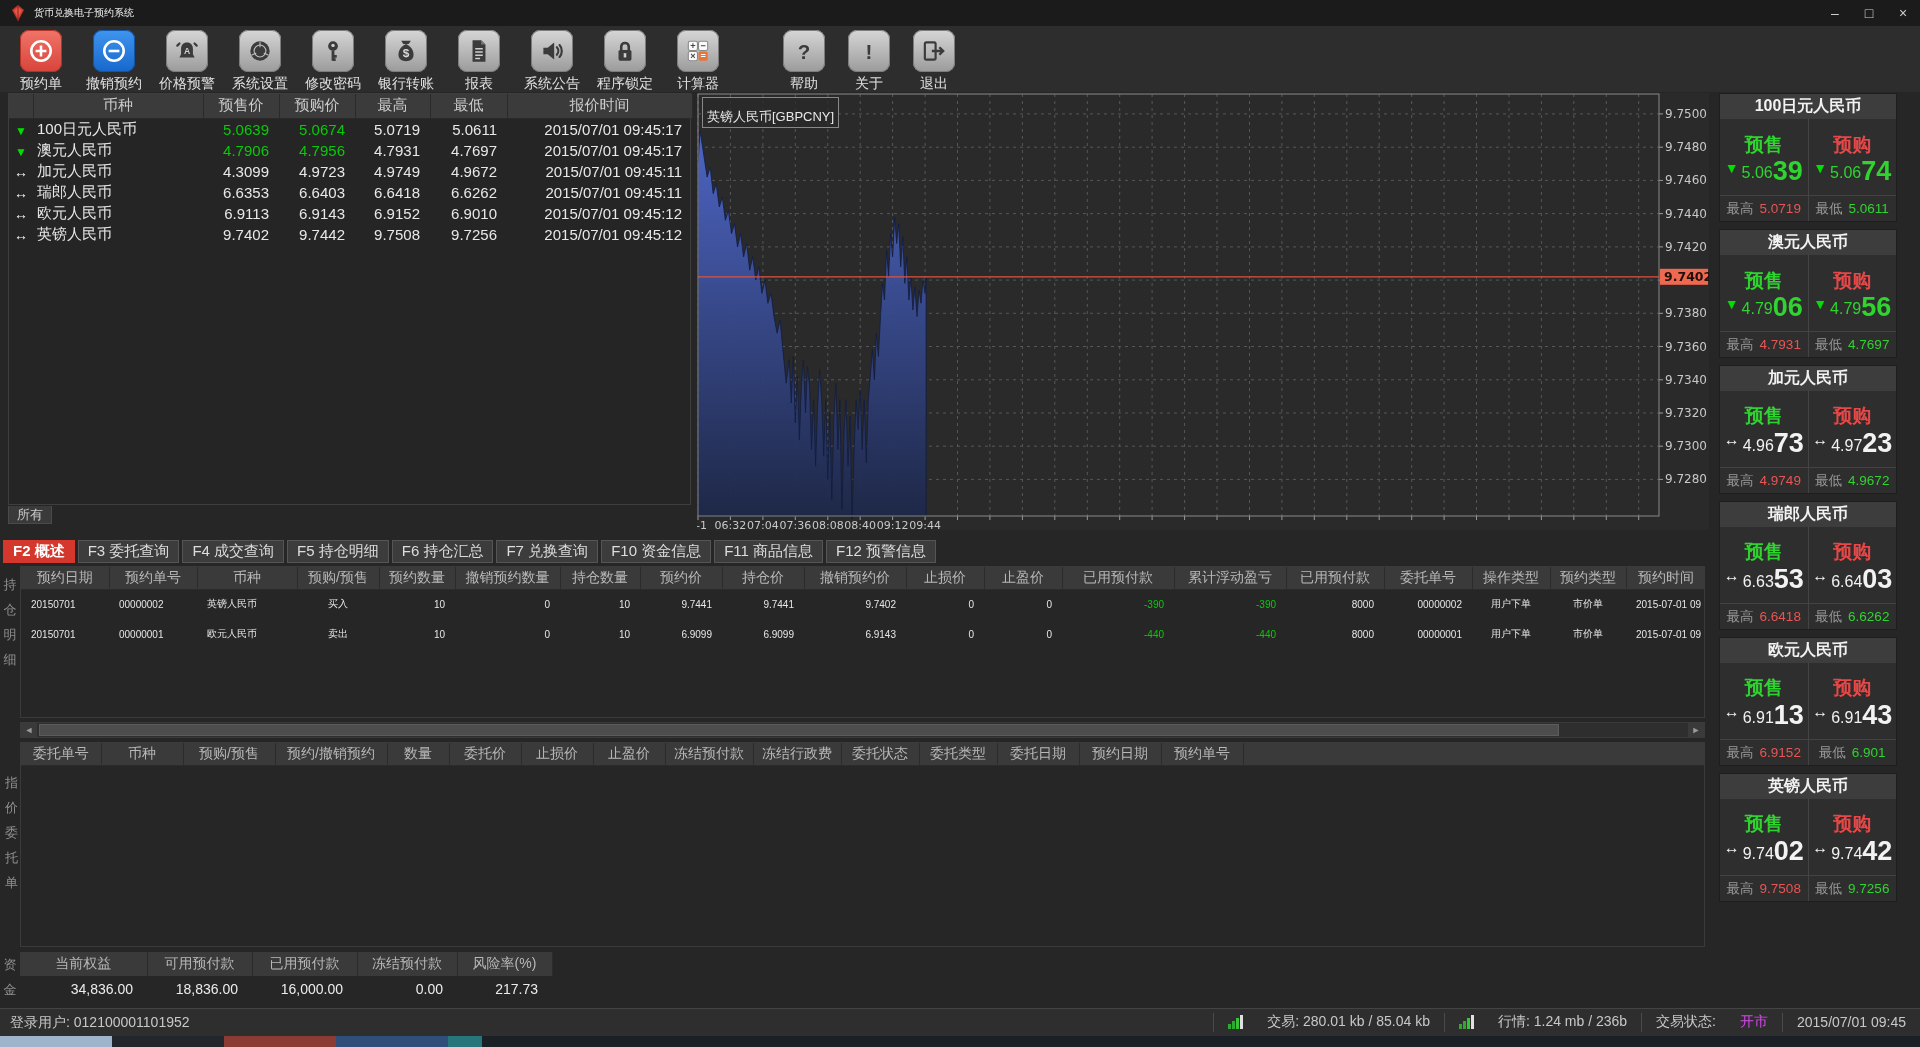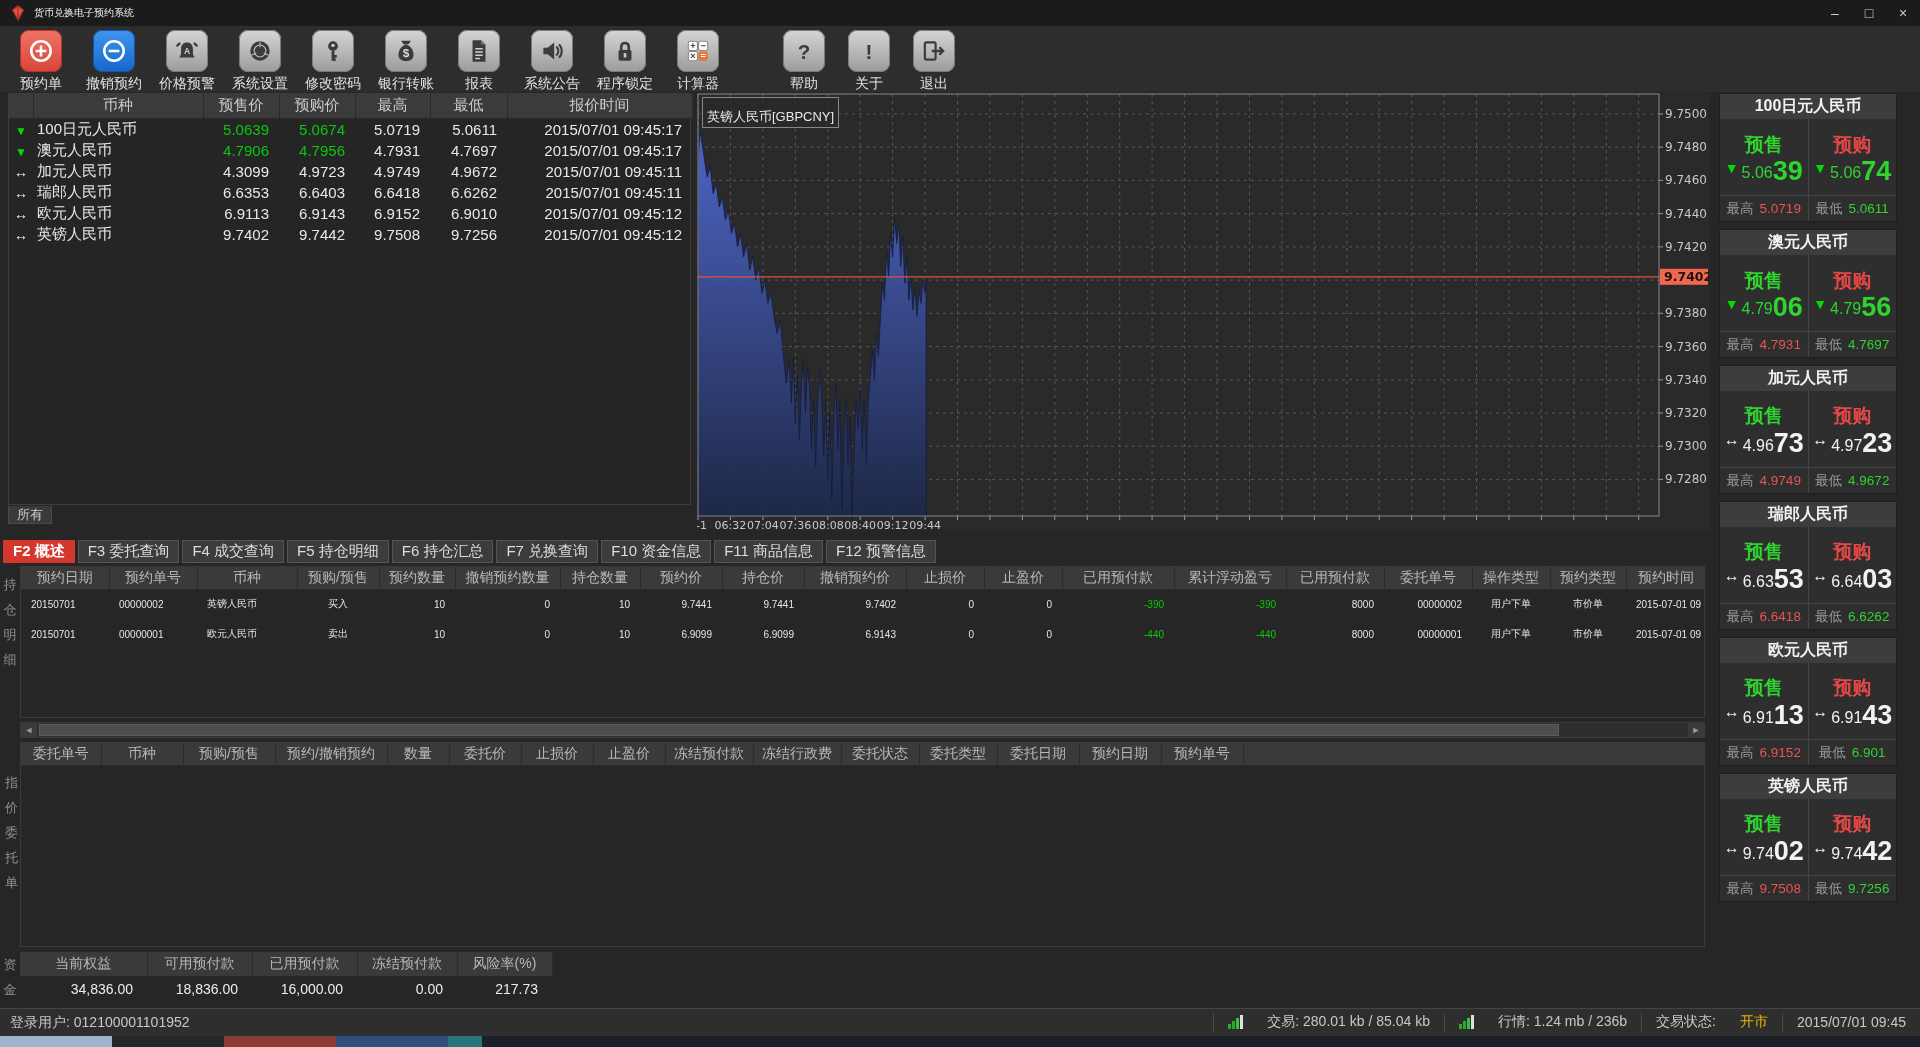--- a/index.html
+++ b/index.html
@@ -90,21 +90,21 @@
   
   .vlabel{position:absolute;left:2px;width:16px;color:#8f8f8f;font-size:13px;line-height:25px;text-align:center;word-break:break-all;}
 
   
   .statusbar{position:absolute;left:0;top:1008px;width:1920px;height:28px;background:#2e2e2e;border-top:1px solid #444;display:flex;align-items:center;font-size:14px;color:#c8c8c8;}
   .sb-user{padding-left:10px;}
   .sb-right{margin-left:auto;display:flex;height:100%;align-items:center;}
   .sb-item{display:flex;align-items:center;gap:24px;padding:0 14px;height:70%;border-left:1px solid #4a4a4a;white-space:nowrap;}
   .sig{display:inline-flex;align-items:flex-end;gap:1px;height:14px;}
   .sig i{display:block;width:3px;}
-  .state-open{color:#eab308;}
+  .state-open{color:#d946ef;}
 
   
   .taskbar{position:absolute;left:0;top:1036px;width:1920px;height:11px;background:#1b2026;display:flex;}
   .tb-seg{height:11px;}
 </style>
 </head>
 <body>
 
 <div class="app">
 

